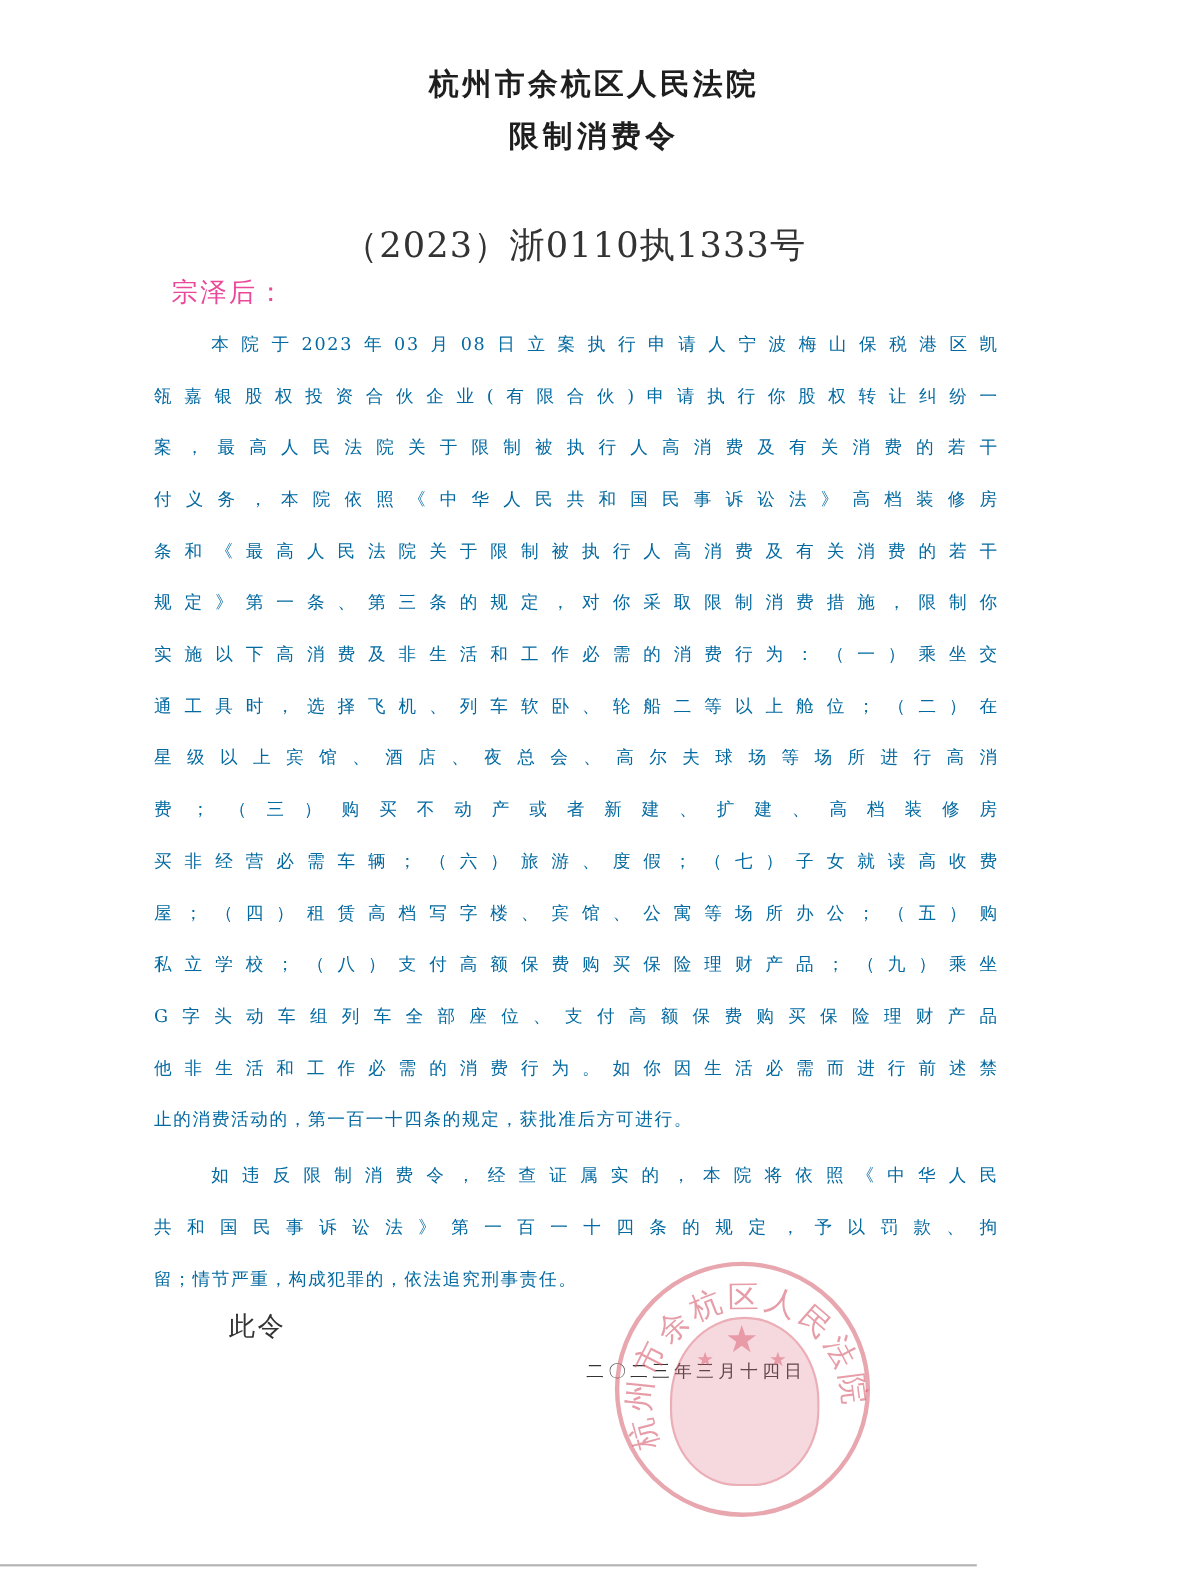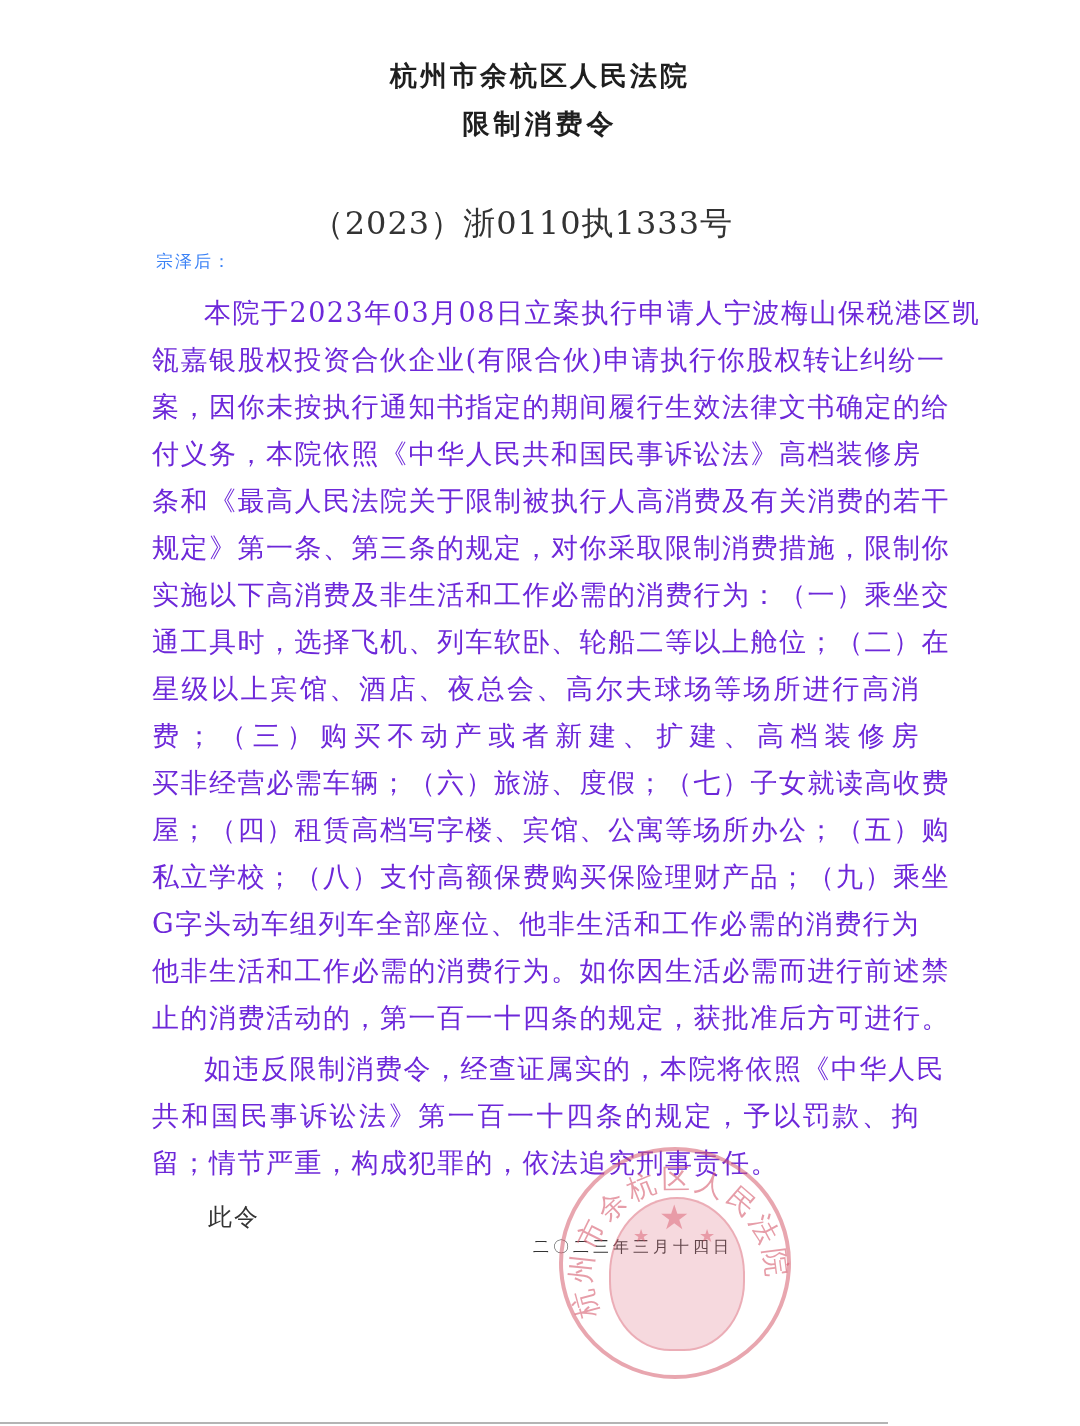--- a/index.html
+++ b/index.html
@@ -13,31 +13,31 @@
     position:absolute; left:0; width:1080px; text-align:center;
     font-family:"DejaVu Sans","Liberation Sans",sans-serif; font-weight:bold;
     color:#1e1e1e; font-size:27px; letter-spacing:3px;
   }
   .title.t1 { top:58px; }
   .title.t2 { top:106px; letter-spacing:4px; }
   .docno {
     position:absolute; right:155px; top:202px; font-size:32px; color:#333;
     letter-spacing:1px;
   }
-  .addressee { position:absolute; left:156px; top:250px; font-size:17px; color:#3b82f6; letter-spacing:2px; }
+  .addressee { position:absolute; left:156px; top:250px; font-size:24px; color:#ec4899; letter-spacing:2px; }
   .body-text {
-    position:absolute; left:152px; width:768px; font-size:27px; line-height:47px;
-    color:#6d28d9; text-align:justify; text-align-last:left; letter-spacing:1.5px;
+    position:absolute; left:140px; width:768px; font-size:16px; line-height:47px;
+    color:#0369a1; text-align:justify; text-align-last:left; letter-spacing:1.5px;
   }
   .para1 { top:289px; }
   .para1 .line, .para2 .line { display:block; text-align-last:justify; white-space:nowrap; }
   .para1 .line.last, .para2 .line.last { text-align-last:left; }
   .indent { padding-left:52px; }
   .para2 { top:1045px; }
-  .closing { position:absolute; left:208px; top:1190px; font-size:24px; color:#333; letter-spacing:2px;margin-top:11px; }
+  .closing { position:absolute; left:208px; top:1190px; font-size:24px; color:#333; letter-spacing:2px; }
   .date { position:absolute; left:533px; top:1237px; font-size:16px; color:#333; letter-spacing:4px; z-index:1; }
   .seal {
     position:absolute; left:559px; top:1147px; width:232px; height:232px; border-radius:50%;
     border:4px solid rgba(214,92,110,0.55); box-sizing:border-box; z-index:2;
     pointer-events:none;
   }
   .seal-inner {
     position:absolute; left:46px; top:46px; width:132px; height:150px; border-radius:50% 50% 45% 45%;
     background:rgba(222,120,135,0.28); border:2px solid rgba(214,92,110,0.35);
   }
@@ -57,32 +57,32 @@
   <div class="title t1">杭州市余杭区人民法院</div>
   <div class="title t2">限制消费令</div>
 
   <div class="docno">（2023）浙0110执1333号</div>
 
   <div class="addressee">宗泽后：</div>
 
   <div class="body-text para1">
     <span class="line indent">本院于2023年03月08日立案执行申请人宁波梅山保税港区凯</span>
     <span class="line">瓴嘉银股权投资合伙企业(有限合伙)申请执行你股权转让纠纷一</span>
-    <span class="line">案，因你未按执行通知书指定的期间履行生效法律文书确定的给</span>
+    <span class="line">案，最高人民法院关于限制被执行人高消费及有关消费的若干</span>
     <span class="line">付义务，本院依照《中华人民共和国民事诉讼法》高档装修房</span>
     <span class="line">条和《最高人民法院关于限制被执行人高消费及有关消费的若干</span>
     <span class="line">规定》第一条、第三条的规定，对你采取限制消费措施，限制你</span>
     <span class="line">实施以下高消费及非生活和工作必需的消费行为：（一）乘坐交</span>
     <span class="line">通工具时，选择飞机、列车软卧、轮船二等以上舱位；（二）在</span>
     <span class="line">星级以上宾馆、酒店、夜总会、高尔夫球场等场所进行高消</span>
     <span class="line">费；（三）购买不动产或者新建、扩建、高档装修房</span>
     <span class="line">买非经营必需车辆；（六）旅游、度假；（七）子女就读高收费</span>
     <span class="line">屋；（四）租赁高档写字楼、宾馆、公寓等场所办公；（五）购</span>
     <span class="line">私立学校；（八）支付高额保费购买保险理财产品；（九）乘坐</span>
-    <span class="line">G字头动车组列车全部座位、他非生活和工作必需的消费行为</span>
+    <span class="line">G字头动车组列车全部座位、支付高额保费购买保险理财产品</span>
     <span class="line">他非生活和工作必需的消费行为。如你因生活必需而进行前述禁</span>
     <span class="line last">止的消费活动的，第一百一十四条的规定，获批准后方可进行。</span>
   </div>
 
   <div class="body-text para2">
     <span class="line indent">如违反限制消费令，经查证属实的，本院将依照《中华人民</span>
     <span class="line">共和国民事诉讼法》第一百一十四条的规定，予以罚款、拘</span>
     <span class="line last">留；情节严重，构成犯罪的，依法追究刑事责任。</span>
   </div>
 

